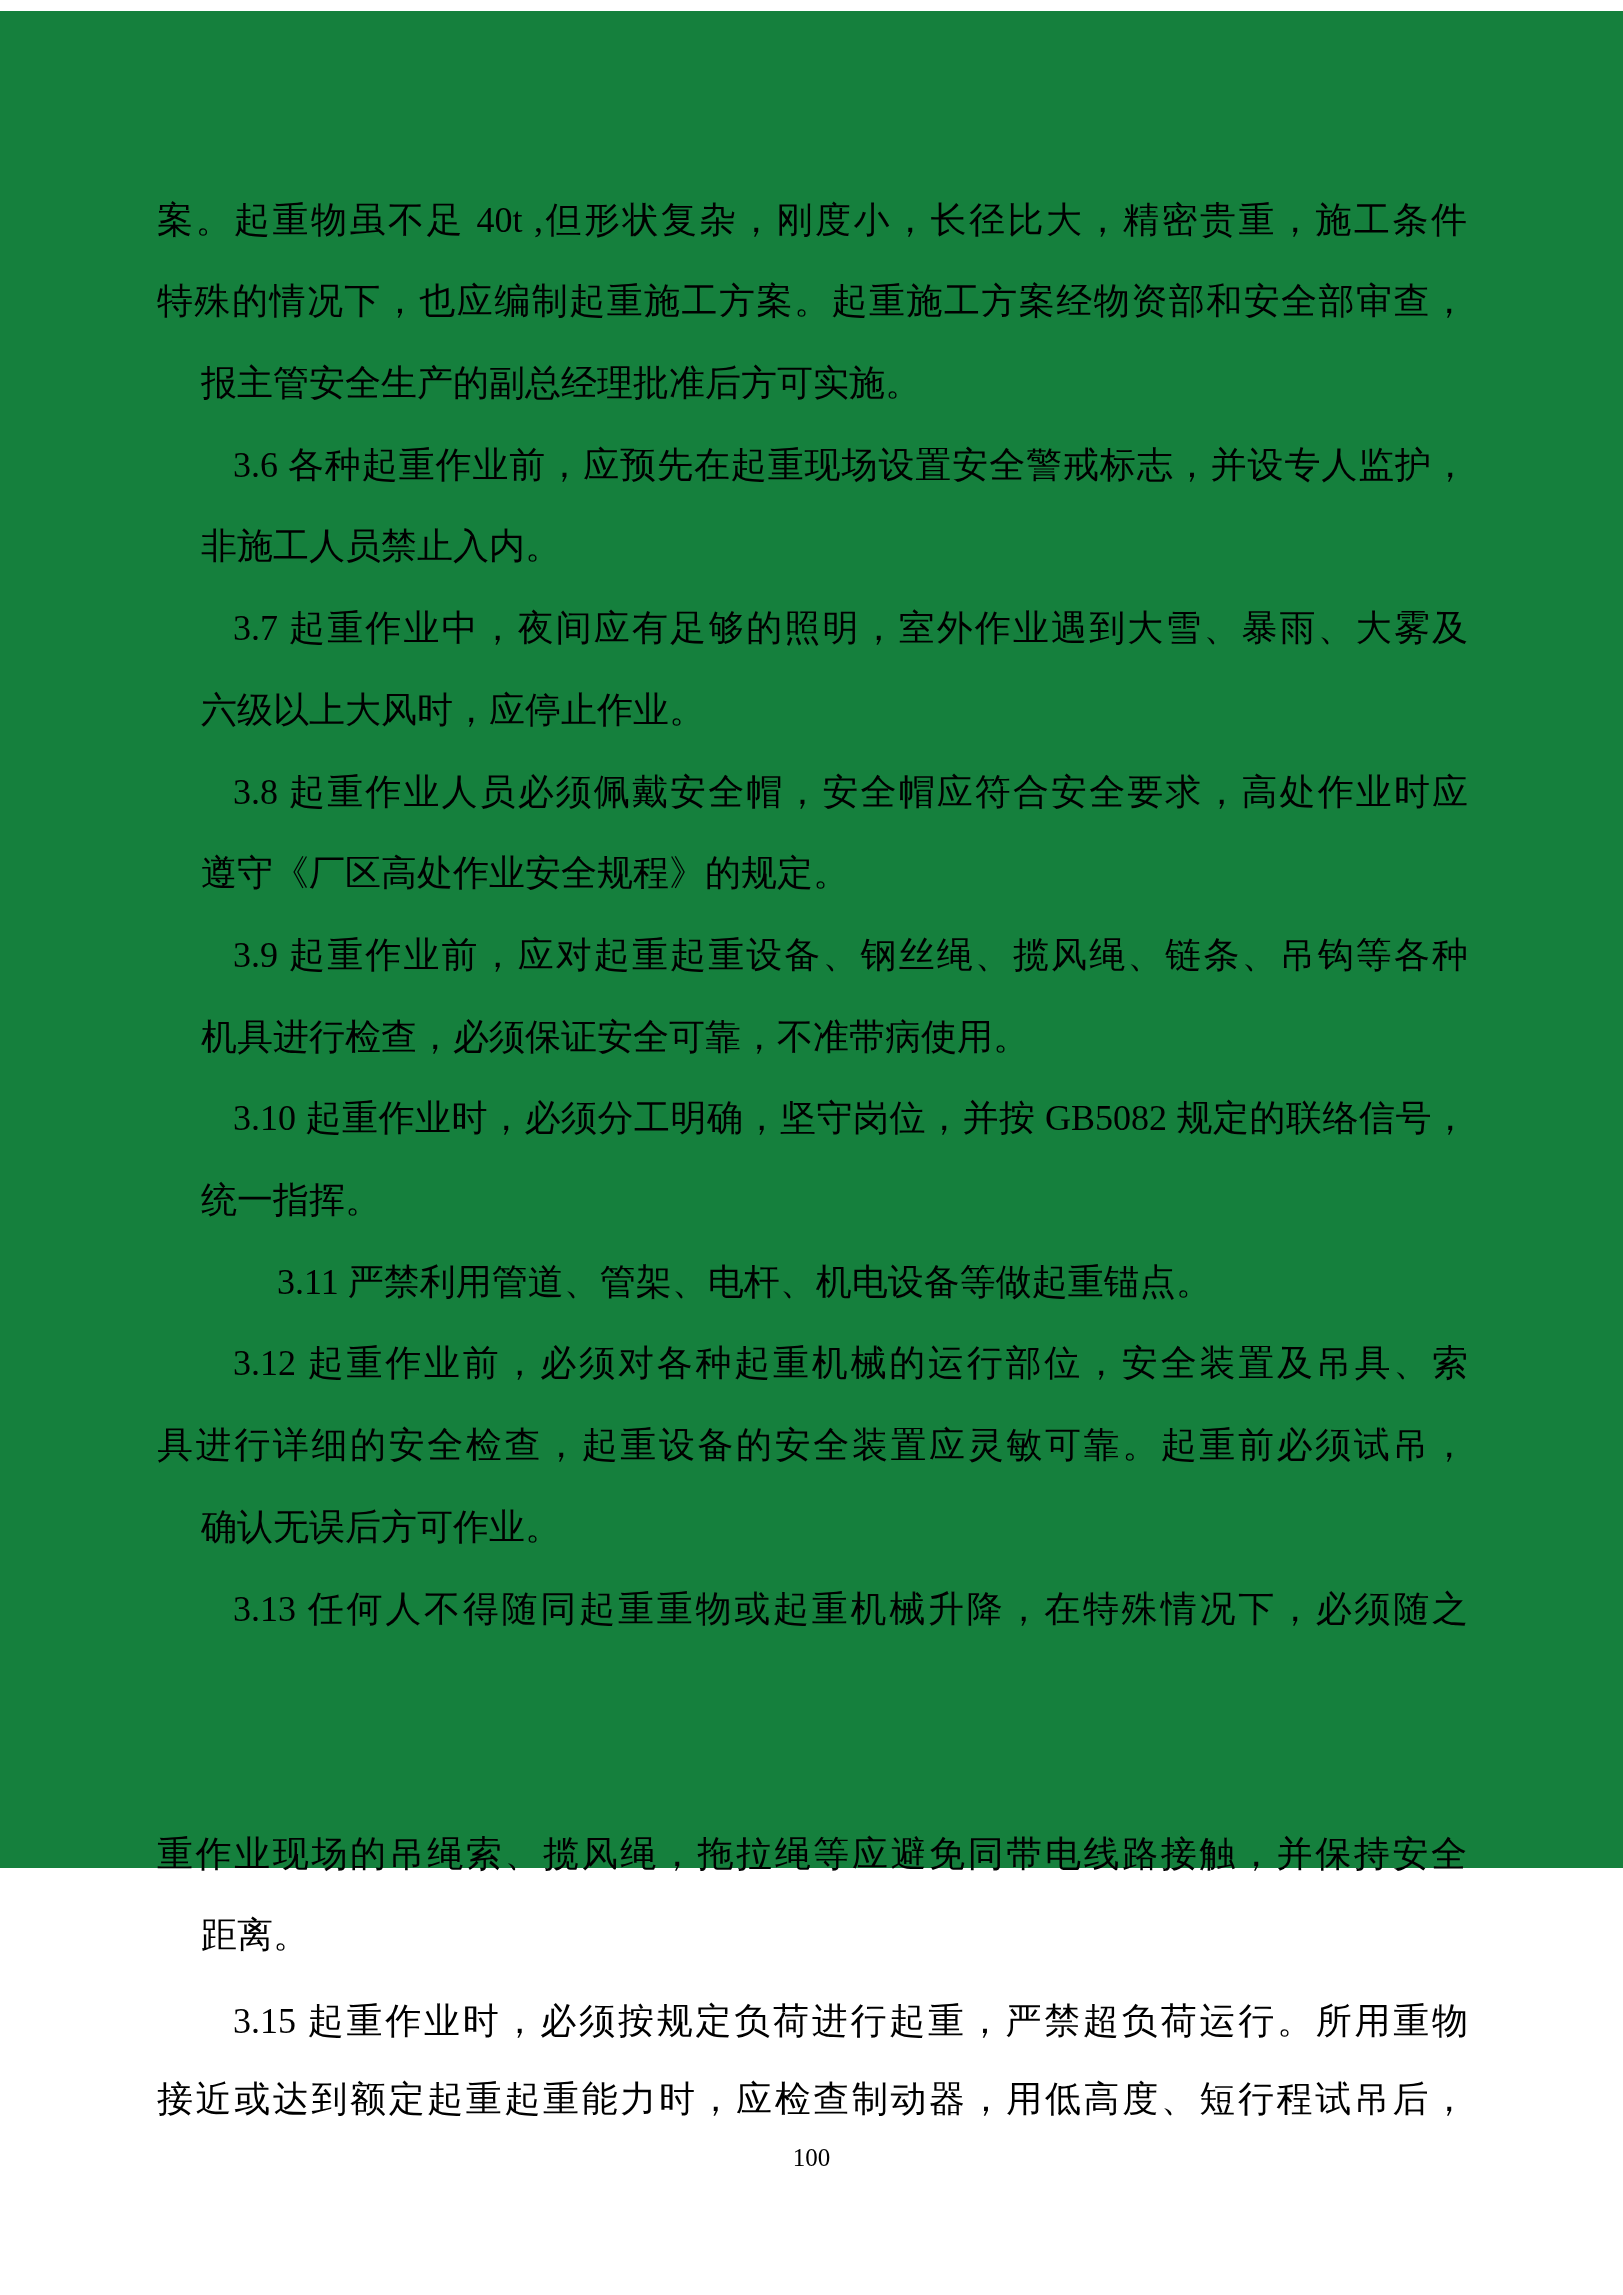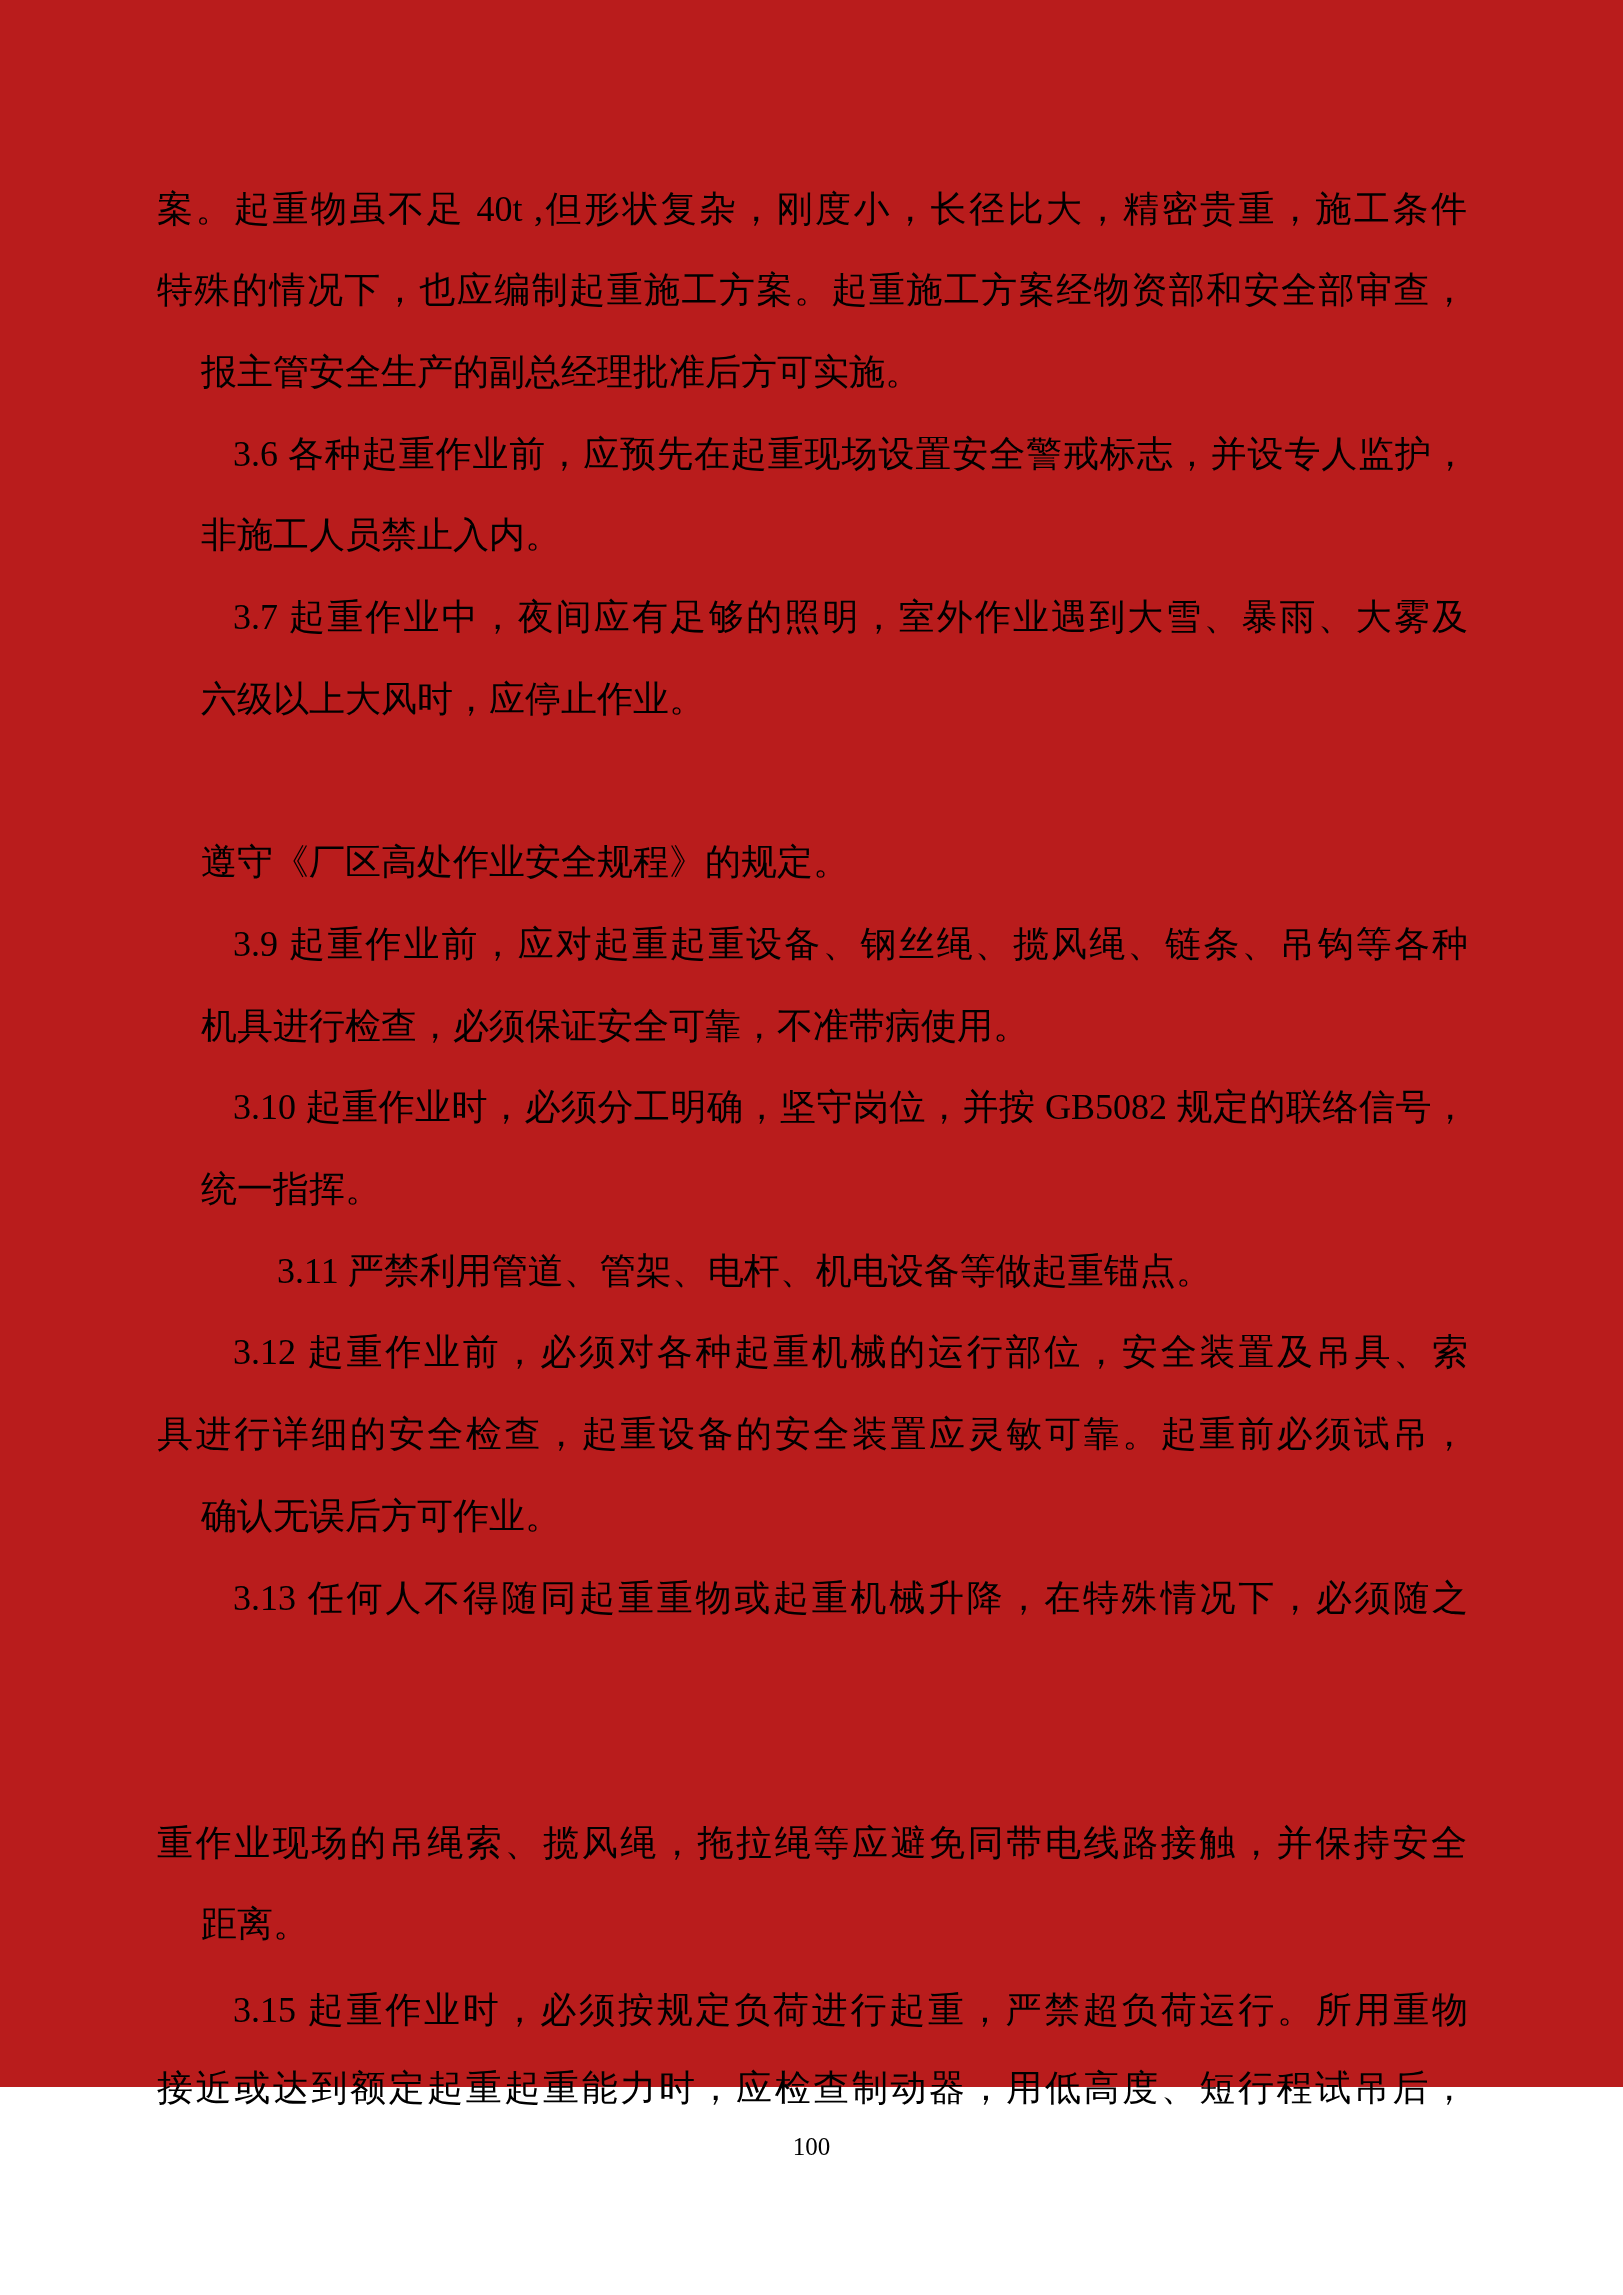--- a/index.html
+++ b/index.html
@@ -11,24 +11,24 @@
     width: 1623px;
     height: 2295px;
     position: relative;
     overflow: hidden;
     font-family: "Liberation Serif", "DejaVu Serif", serif;
     color: #000000;
   }
   .page {
     position: absolute;
     left: 0;
-    top: 0;
+    top: 11px;
     width: 1623px;
-    height: 2087px;
-    background: #b91c1c;
+    height: 1857px;
+    background: #15803d;
   }
   .line {
     position: absolute;
     left: 157px;
     width: 1310px;
     height: 82px;
     line-height: 82px;
     font-size: 36px;
     white-space: nowrap;
     overflow: visible;
@@ -65,20 +65,21 @@
   <div class="line full" style="top:168px">案。起重物虽不足 40t ,但形状复杂，刚度小，长径比大，精密贵重，施工条件</div>
   <div class="line full" style="top:249px">特殊的情况下，也应编制起重施工方案。起重施工方案经物资部和安全部审查，</div>
   <div class="line last" style="top:331px">报主管安全生产的副总经理批准后方可实施。</div>
 
   <div class="line full indent" style="top:413px">3.6 各种起重作业前，应预先在起重现场设置安全警戒标志，并设专人监护，</div>
   <div class="line last" style="top:494px">非施工人员禁止入内。</div>
 
   <div class="line full indent" style="top:576px">3.7 起重作业中，夜间应有足够的照明，室外作业遇到大雪、暴雨、大雾及</div>
   <div class="line last" style="top:658px">六级以上大风时，应停止作业。</div>
 
+  <div class="line full indent" style="top:740px">3.8 起重作业人员必须佩戴安全帽，安全帽应符合安全要求，高处作业时应</div>
   <div class="line last" style="top:821px">遵守《厂区高处作业安全规程》的规定。</div>
 
   <div class="line full indent" style="top:903px">3.9 起重作业前，应对起重起重设备、钢丝绳、揽风绳、链条、吊钩等各种</div>
   <div class="line last" style="top:985px">机具进行检查，必须保证安全可靠，不准带病使用。</div>
 
   <div class="line full indent" style="top:1066px">3.10 起重作业时，必须分工明确，坚守岗位，并按 GB5082 规定的联络信号，</div>
   <div class="line last" style="top:1148px">统一指挥。</div>
 
   <div class="line last indent" style="top:1230px">3.11 严禁利用管道、管架、电杆、机电设备等做起重锚点。</div>
 

